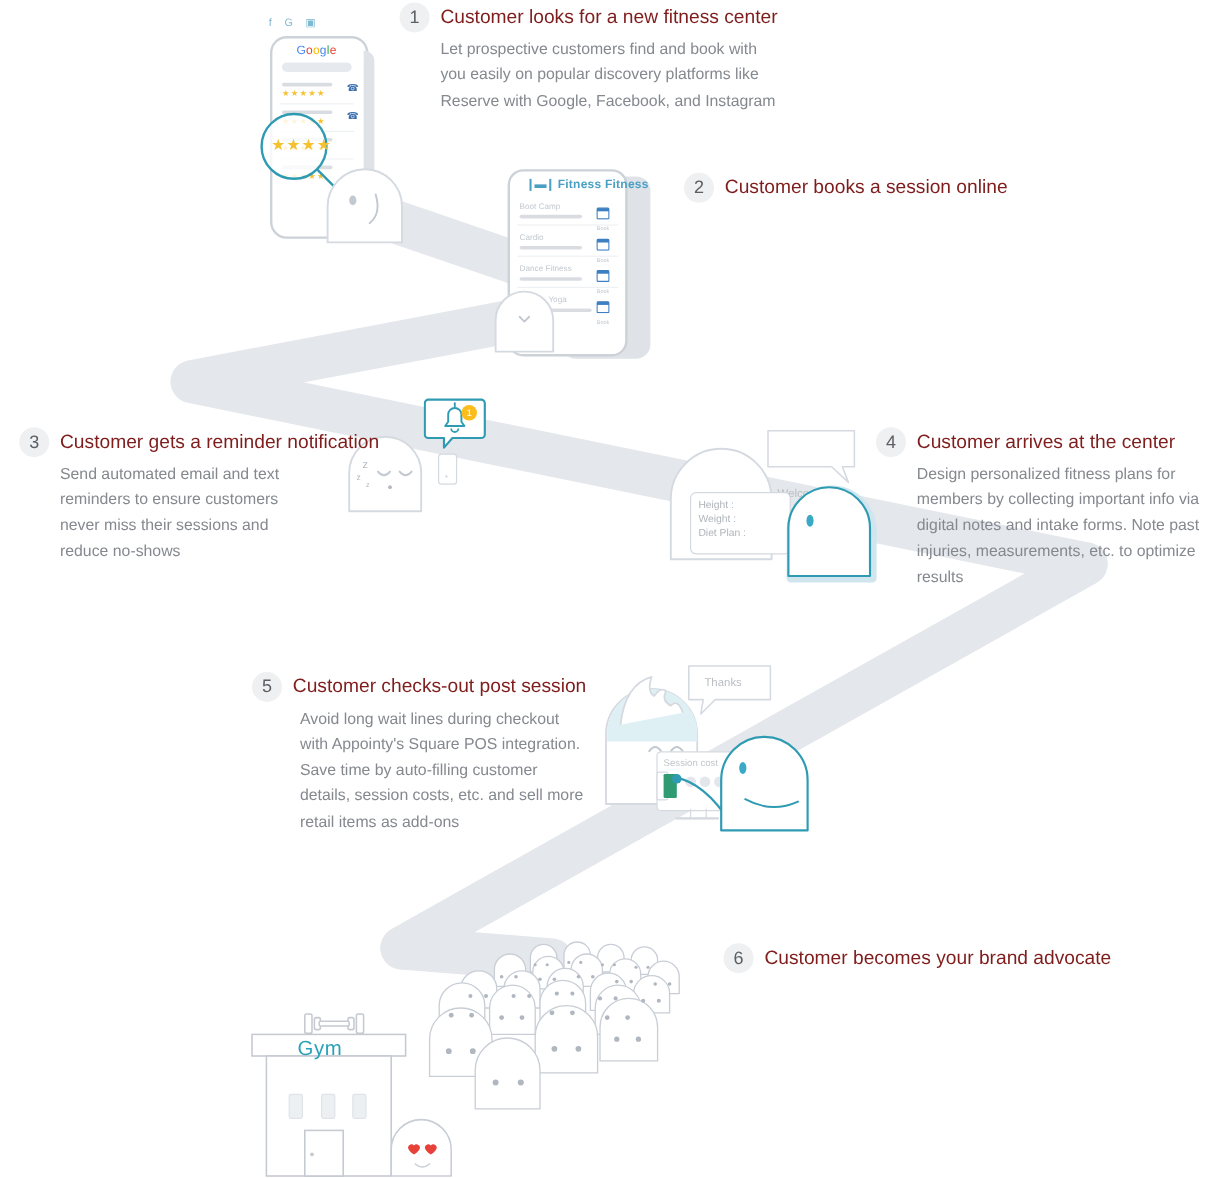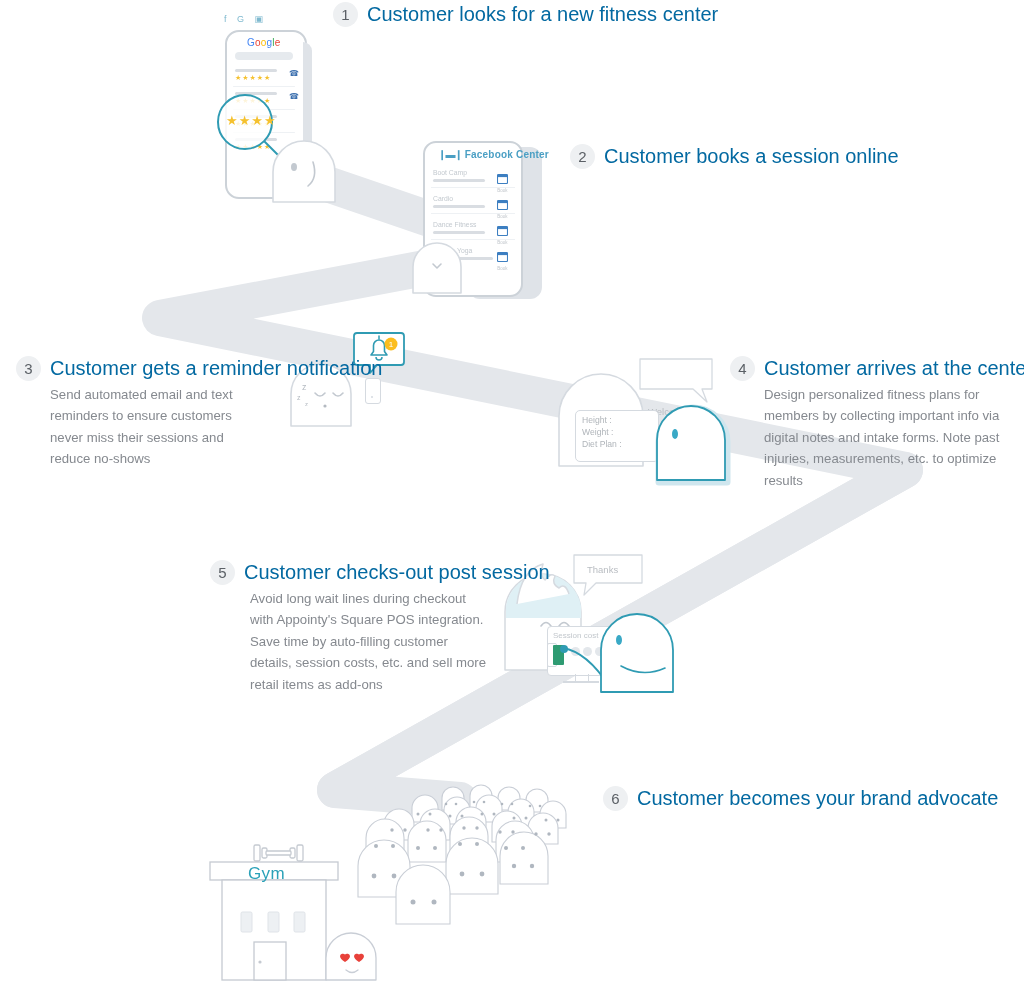--- a/index.html
+++ b/index.html
@@ -20,21 +20,21 @@
   .step{position:absolute;}
   .step-head{display:flex;align-items:flex-start;}
   .step-num{
     width:25px;height:25px;border-radius:50%;
     background:#eef0f2;color:#5b6066;
     font-size:15px;line-height:25px;text-align:center;
     flex:0 0 25px;margin-right:9px;
     font-family:"Liberation Sans",sans-serif;
   }
   .step-title{
-    font-size:20px;color:#0369a1;line-height:25px;
+    font-size:16px;color:#7f1d1d;line-height:25px;
     white-space:nowrap;font-weight:400;
   }
   .step-body{
     font-size:13.2px;color:#85898f;line-height:21.4px;
     margin-top:3px;
   }
   .indent-34{margin-left:34px;}
   .indent-40{margin-left:40px;}
   
   .gray-line{background:#d9dde2;border-radius:2px;}
@@ -113,21 +113,21 @@
       <ellipse cx="29" cy="35" rx="3" ry="4" fill="#c3c9d0"></ellipse>
       <path d="M 48 30 q 5 16 -5 24" fill="none" stroke="#c3c9d0" stroke-width="1.6" stroke-linecap="round"></path>
     </svg>
   </div>
 
   <div class="abs" style="left:405px;top:135px;width:150px;height:165px;">
     <div class="abs" style="left:63px;top:12px;width:74px;height:152px;background:#dfe3e8;border-radius:12px;"></div>
     <div class="abs tablet-shell" style="left:18px;top:6px;width:96px;height:152px;"></div>
     <div class="abs fc-title" style="left:33px;top:14px;">
       <span style="color:#4a9fc4;letter-spacing:-1px;">❙▬❙</span>
-      <span>Facebook Center</span>
+      <span>Fitness Fitness</span>
     </div>
 
     <div class="abs" style="left:28px;top:34px;width:78px;">
       <div class="list-title">Boot Camp</div>
       <div class="gray-line" style="margin-top:3px;width:52px;height:3px;"></div>
     </div>
     <div class="abs" style="left:92px;top:35px;">
       <svg width="11" height="11" viewBox="0 0 11 11">
           <rect x="0.5" y="1.5" width="10" height="9" rx="1" fill="#fff" stroke="#3d7fc1" stroke-width="1.1"></rect>
           <rect x="0.5" y="1.5" width="10" height="2.6" fill="#3d7fc1"></rect>
@@ -380,20 +380,21 @@
       <path d="M 34 26 a 3 3 0 0 1 5 -1.5 a 3 3 0 0 1 5 1.5 q 0 3 -5 6 q -5 -3 -5 -6 z" fill="#e8413a"></path>
       <path d="M 26 40 q 6 5 12 0" fill="none" stroke="#c9ced6" stroke-width="1.3" stroke-linecap="round"></path>
     </svg>
   </div>
 
   <div class="step" style="left:333px;top:2px;width:330px;">
     <div class="step-head">
       <div class="step-num">1</div>
       <div class="step-title">Customer looks for a new fitness center</div>
     </div>
+    <div class="step-body indent-34" style="width:280px;">Let prospective customers find and book with you easily on popular discovery platforms like Reserve with Google, Facebook, and Instagram</div>
   </div>
 
   <div class="step" style="left:570px;top:144px;width:330px;">
     <div class="step-head">
       <div class="step-num">2</div>
       <div class="step-title">Customer books a session online</div>
     </div>
   </div>
 
   <div class="step" style="left:16px;top:356px;width:280px;">

